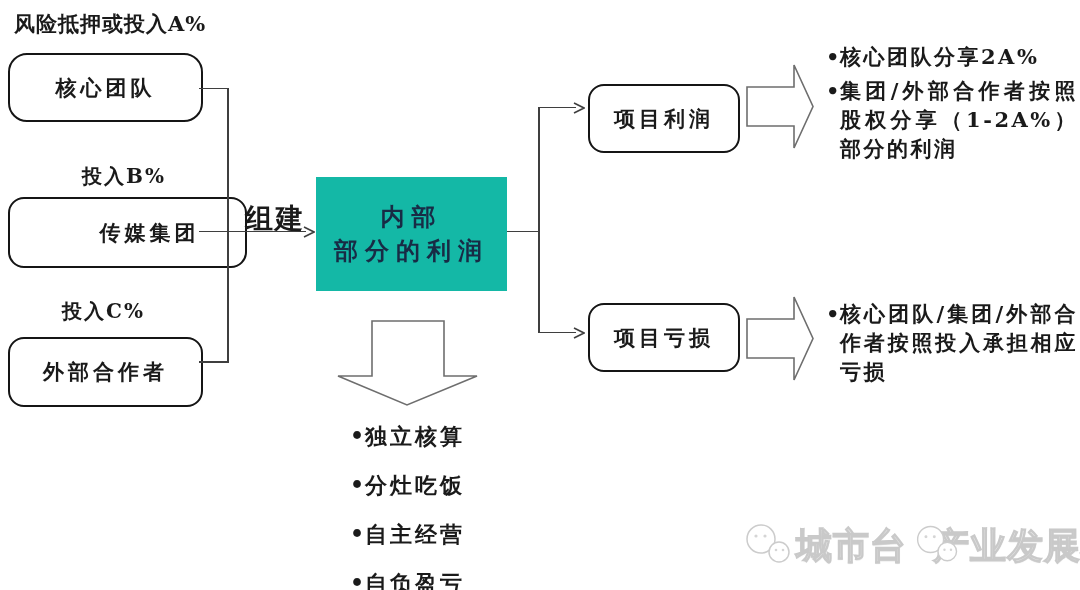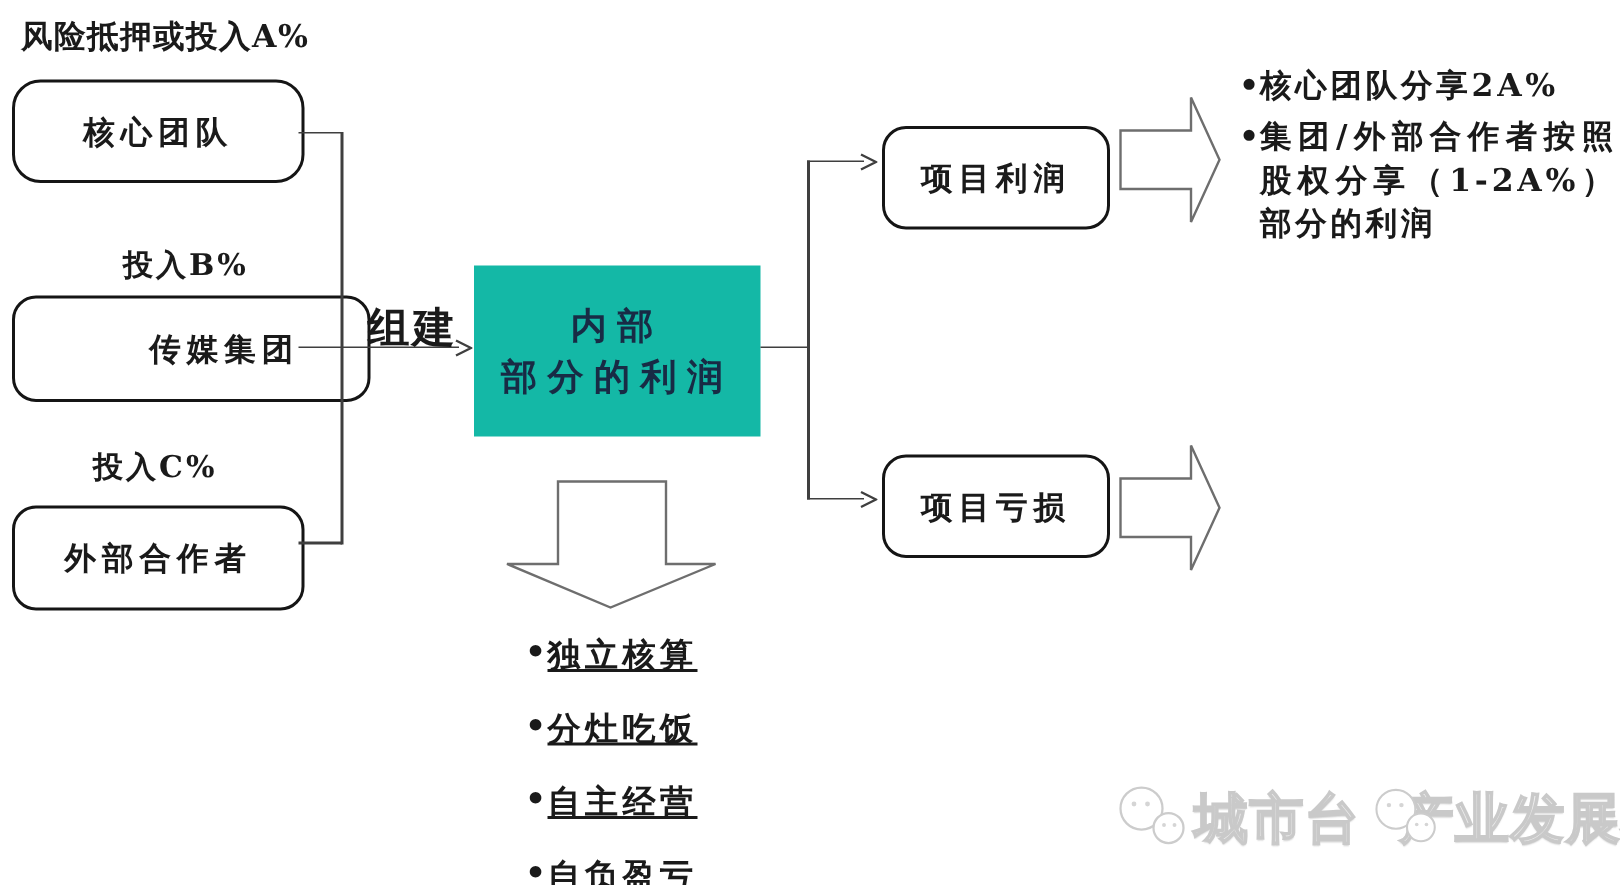--- a/index.html
+++ b/index.html
@@ -20,21 +20,21 @@
     background:#14b8a6;display:flex;flex-direction:column;align-items:center;justify-content:center;
     font-weight:700;font-size:24px;color:#182B45;letter-spacing:7px;line-height:34px;
   }
   .line{position:absolute;background:#3f3f3f;}
   .h{height:1.7px;} .v{width:1.7px;}
   .chev{position:absolute;width:12px;height:12px;}
   .notes{position:absolute;font-weight:700;font-size:21px;line-height:29px;letter-spacing:2.5px;text-align:justify;}
   .notes .item{position:relative;padding-left:14px;margin-bottom:5px;}
   .notes .item::before{content:"•";position:absolute;left:0;top:0;}
   .pnotes{position:absolute;left:350px;top:422px;font-weight:700;font-size:22px;letter-spacing:3px;}
-  .pnotes .item{position:relative;padding-left:15px;margin-bottom:19px;white-space:nowrap;text-decoration:underline;}
+  .pnotes .item{position:relative;padding-left:15px;margin-bottom:19px;white-space:nowrap;}
   .pnotes .item::before{content:"•";position:absolute;left:0;top:0;}
   .watermark{
     position:absolute;left:742px;top:520px;height:52px;display:flex;align-items:center;
     font-size:36px;font-weight:700;white-space:nowrap;
     color:rgba(255,255,255,0.55);
     -webkit-text-stroke:1.2px #c9c9c9;
     text-shadow:0 1px 1px #d8d8d8;
     letter-spacing:1px;
   }
   .watermark svg{flex:0 0 auto;}
@@ -90,20 +90,23 @@
   </svg>
   <svg class="abs" style="left:746px;top:296px;" width="68" height="85" viewBox="0 0 68 85">
     <polygon points="1,23 48,23 48,1 67,42.5 48,84 48,62 1,62" fill="#ffffff" stroke="#6e6e6e" stroke-width="1.6" stroke-linejoin="miter"></polygon>
   </svg>
 
   <div class="notes" style="left:826px;top:42px;width:252px;">
     <div class="item">核心团队分享2A%</div>
     <div class="item">集团/外部合作者按照股权分享（1-2A%）部分的利润</div>
   </div>
 
+  <div class="notes" style="left:826px;top:299px;width:252px;">
+    <div class="item">核心团队/集团/外部合作者按照投入承担相应亏损</div>
+  </div>
 
   <svg class="abs" style="left:337px;top:320px;" width="141" height="86" viewBox="0 0 141 86">
     <polygon points="35,1 107,1 107,56 140,56 70,85 1,56 35,56" fill="#ffffff" stroke="#6e6e6e" stroke-width="1.6" stroke-linejoin="miter"></polygon>
   </svg>
 
   <div class="pnotes">
     <div class="item">独立核算</div>
     <div class="item">分灶吃饭</div>
     <div class="item">自主经营</div>
     <div class="item">自负盈亏</div>

